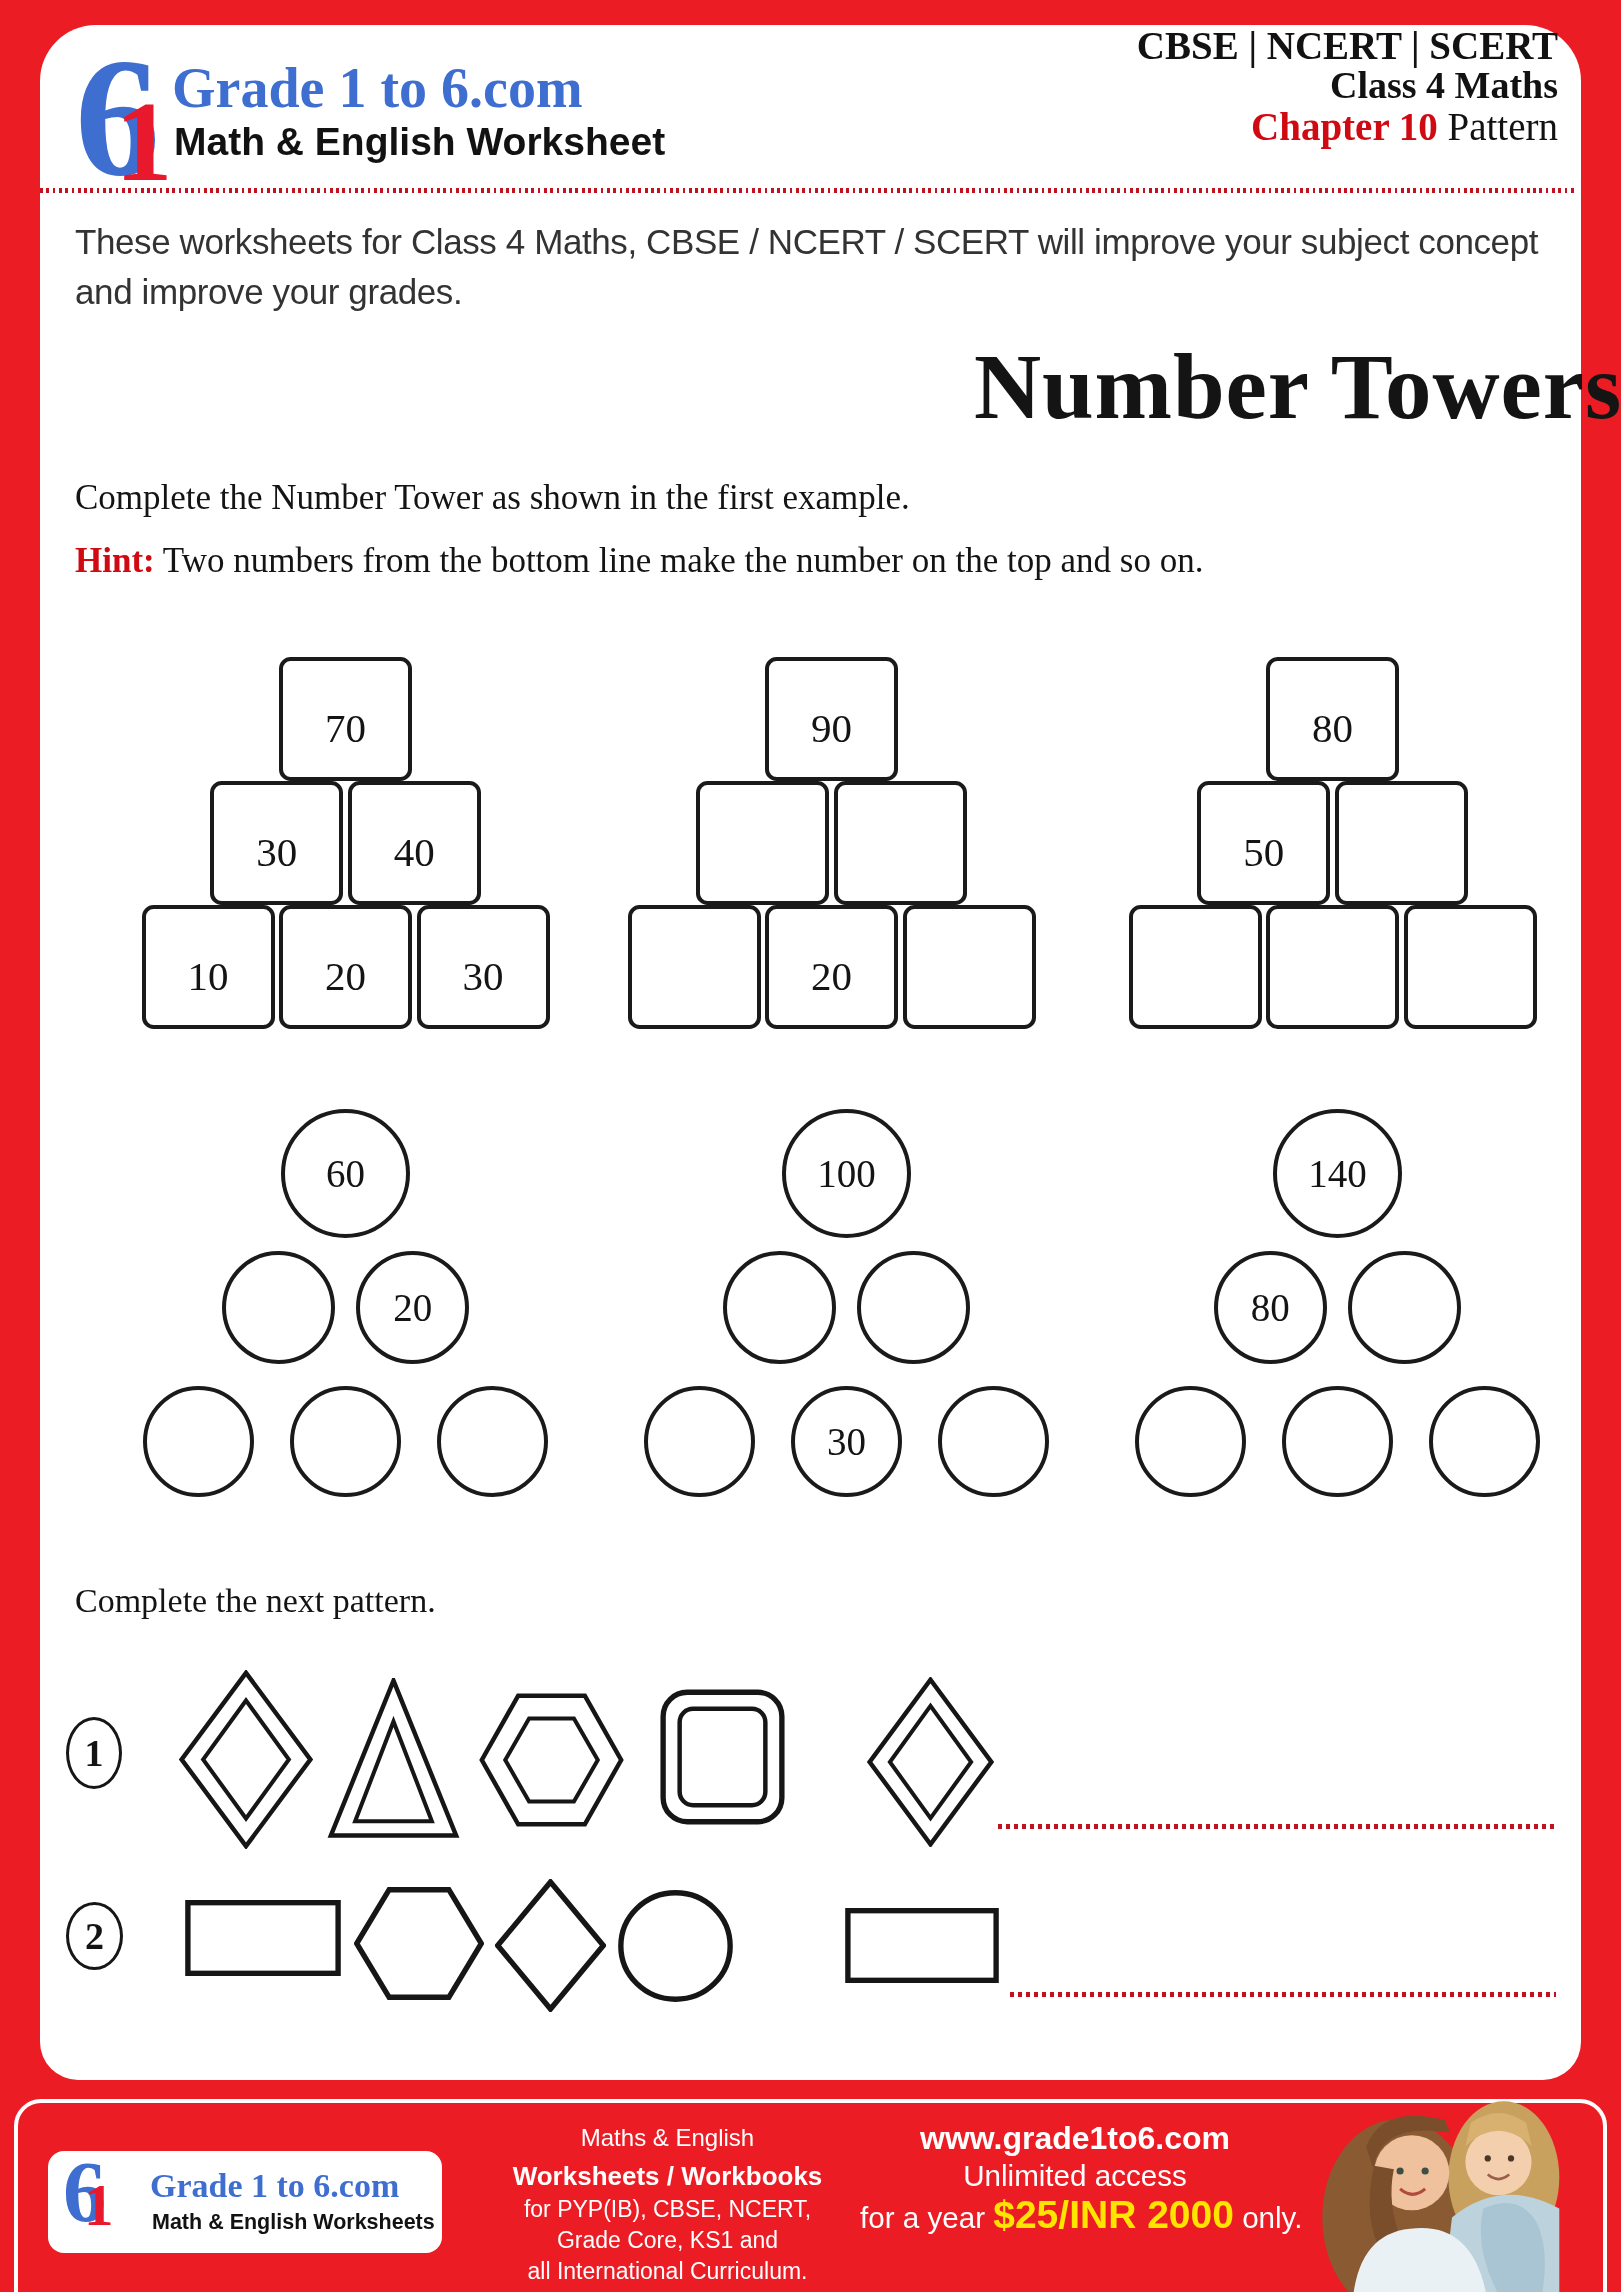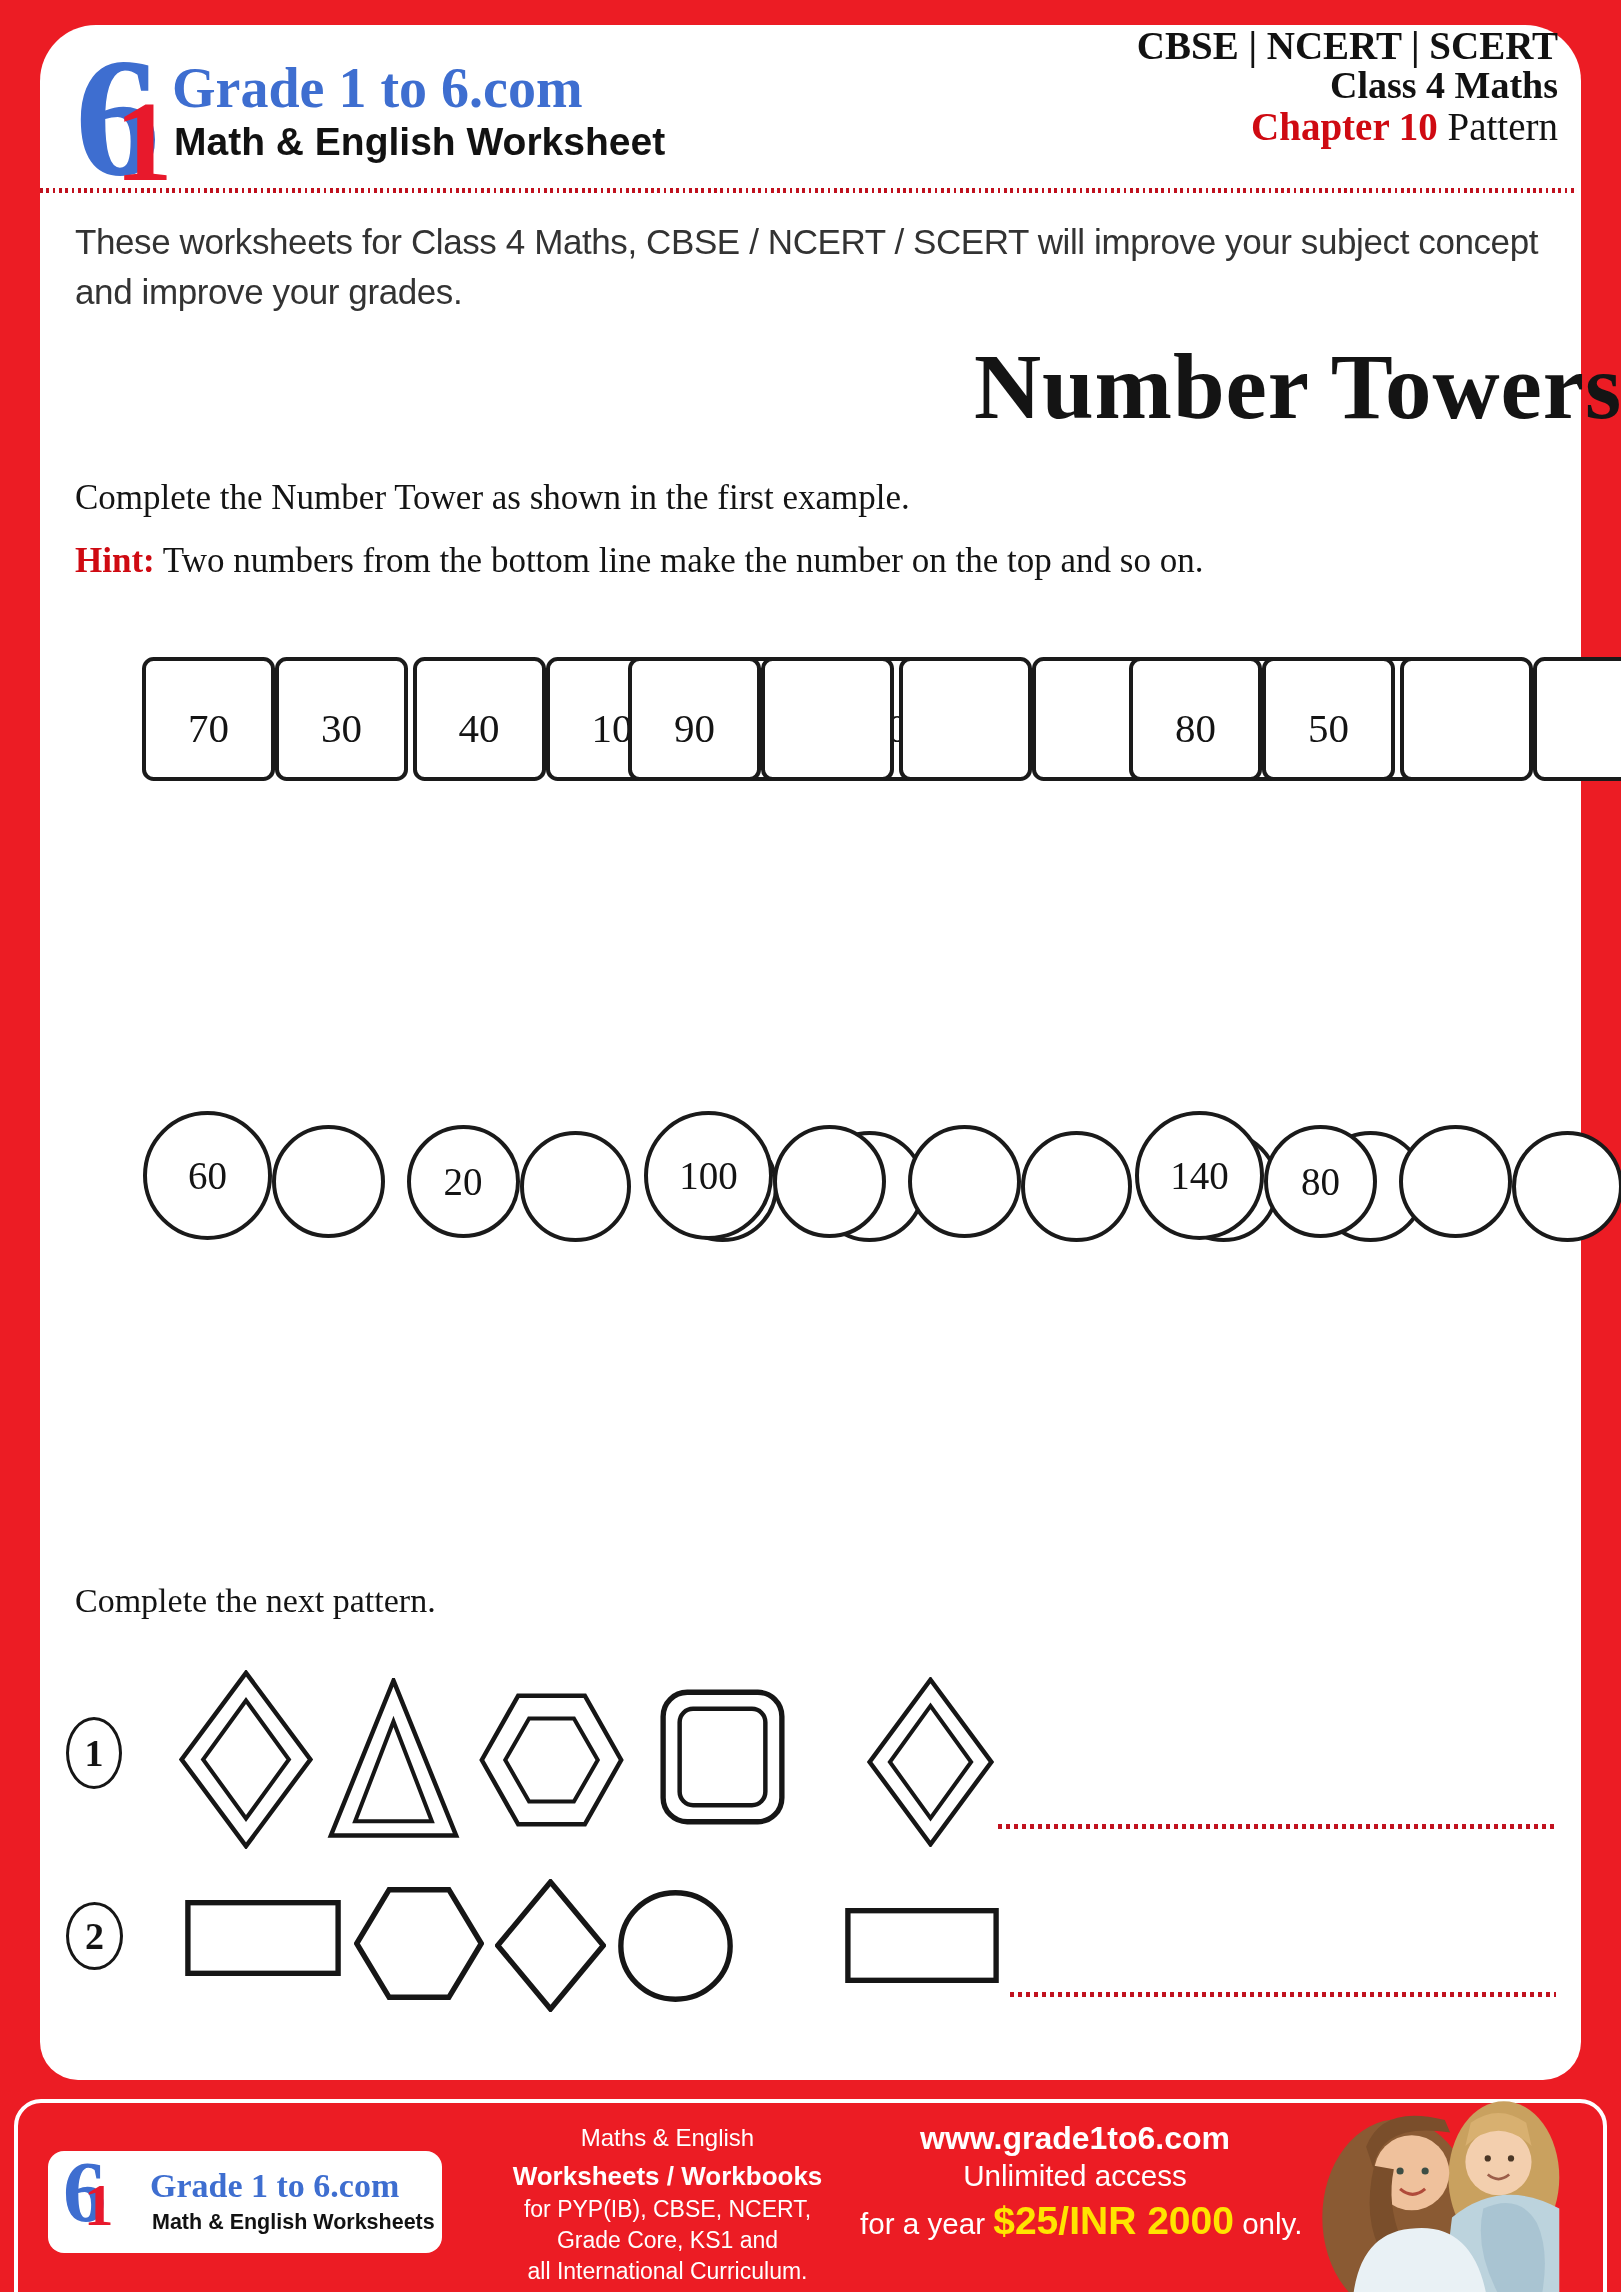--- a/index.html
+++ b/index.html
@@ -29,21 +29,21 @@
   
   .intro{position:absolute;left:75px;top:217px;font-size:35px;line-height:1.42;color:#333;
          font-family:"Liberation Sans",sans-serif;letter-spacing:-0.4px;}
   .ws-title{position:absolute;left:0;top:333px;width:1622px;text-align:right;font-size:93px;
             font-weight:bold;color:#141414;letter-spacing:0.9px;}
   .instruction{position:absolute;left:75px;top:478px;font-size:35px;color:#141414;}
   .hint{position:absolute;left:75px;top:541px;font-size:35px;color:#141414;}
   .hint b{color:#cf0a12;}
 
   
-  .tower{position:absolute;display:flex;flex-direction:row;align-items:center;}
+  .tower{position:absolute;display:flex;flex-direction:column;align-items:center;}
   .sq-row{display:flex;justify-content:center;gap:4.5px;}
   .sq-cell{box-sizing:border-box;width:133px;height:124px;background:#fff;border:4.5px solid #1a1a1a;
            border-radius:11.6px;display:flex;align-items:center;justify-content:center;
            padding-top:18px;font-size:41px;color:#141414;}
   .circ-row{display:flex;justify-content:center;align-items:flex-end;}
   .circ-cell{box-sizing:border-box;background:#fff;border:4.5px solid #1a1a1a;border-radius:50%;
              display:flex;align-items:center;justify-content:center;font-size:39px;color:#141414;}
   .circ-r0{width:129px;height:129px;}
   .circ-r1{width:113px;height:113px;}
   .circ-r2{width:111px;height:111px;}
@@ -70,21 +70,21 @@
   .f-center{position:absolute;left:502px;top:2117px;width:331px;text-align:center;color:#fff;
             font-family:"Liberation Sans",sans-serif;}
   .f-center-title{font-size:24px;font-weight:normal;line-height:41px;}
   .f-center-sub{font-size:26px;font-weight:bold;line-height:36px;}
   .f-center-line{font-size:23px;line-height:31px;}
   .f-sub{position:absolute;left:860px;top:2119px;width:430px;text-align:center;color:#fff;
          font-family:"Liberation Sans",sans-serif;}
   .f-sub-label{font-size:29.6px;line-height:39px;}
   .f-site-url{font-size:32px;font-weight:bold;line-height:39px;}
   .f-access{font-size:29.6px;line-height:36px;}
-  .f-price-line{font-size:29.6px;line-height:53px;white-space:nowrap;}
+  .f-price-line{font-size:29.6px;line-height:41px;white-space:nowrap;}
   .f-price{color:#ffe400;font-weight:bold;font-size:39px;}
   .photo{position:absolute;left:1291px;top:2083px;z-index:5;}
 </style>
 </head>
 <body>
 
 <div class="page">
   <div class="sheet"></div>
 
   <div class="logo-six">6</div>

